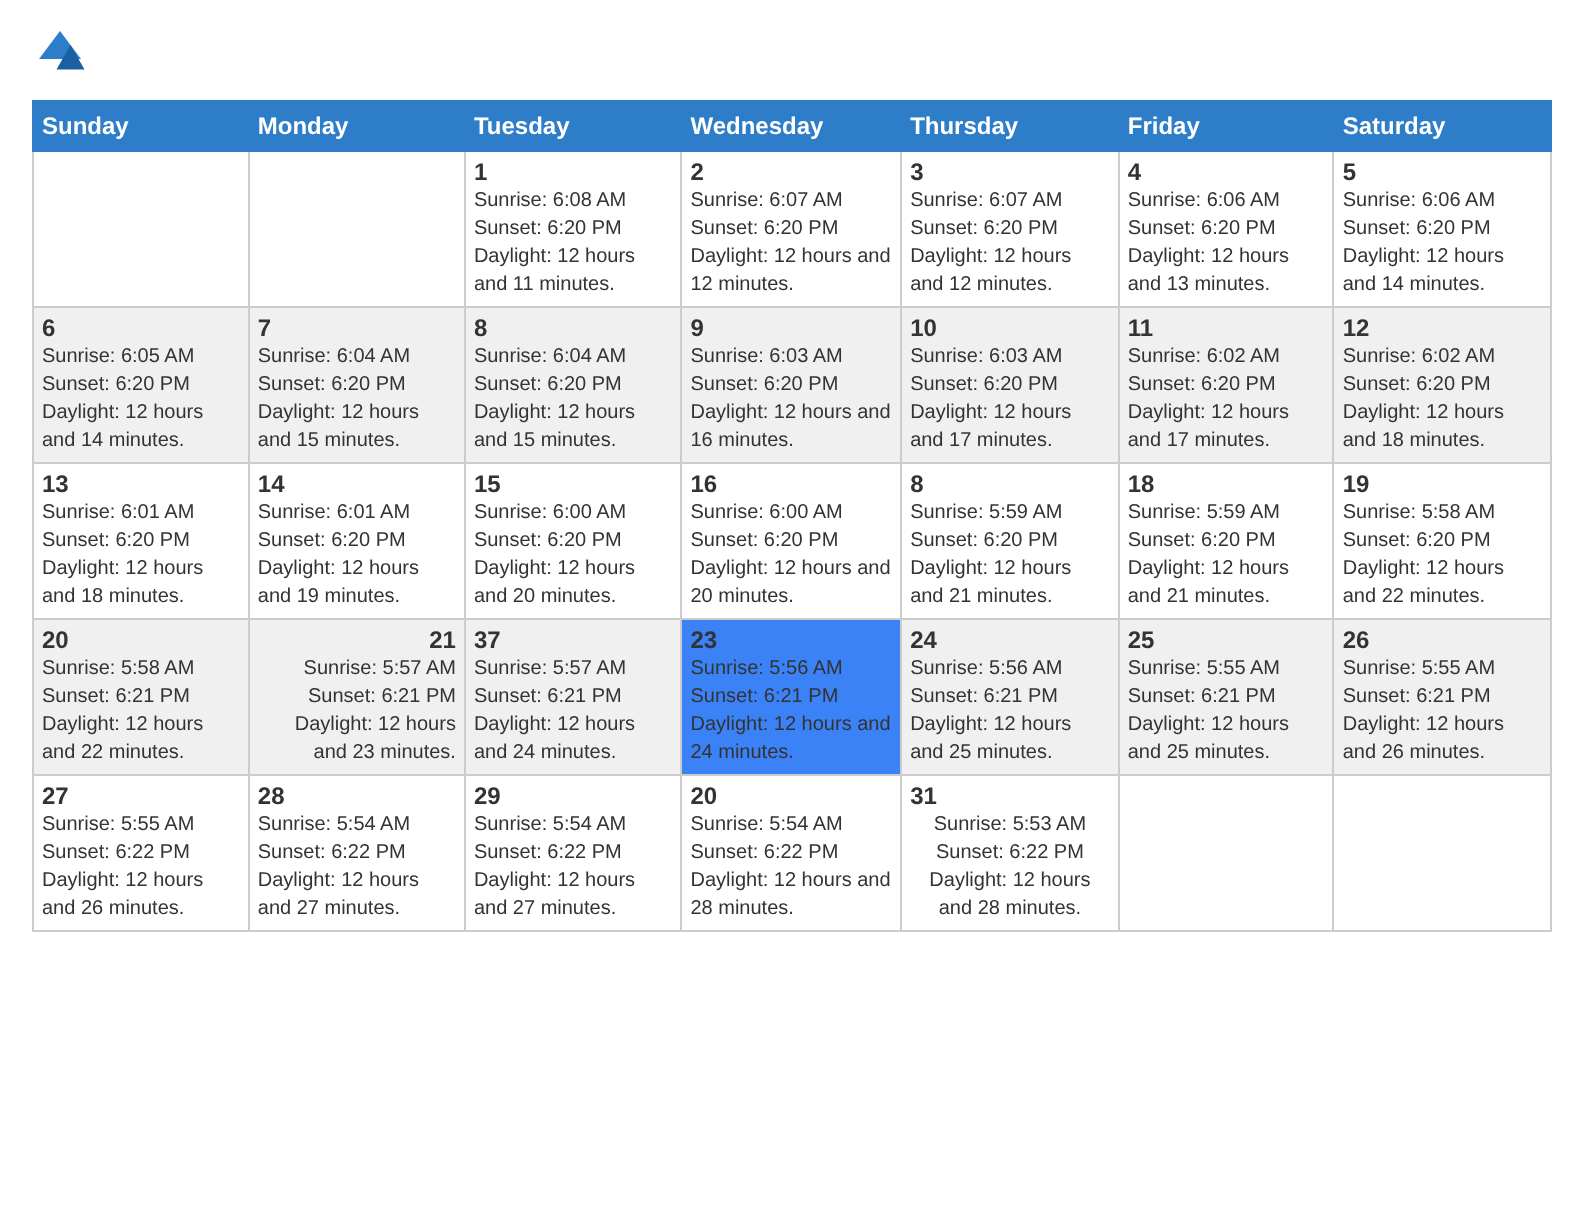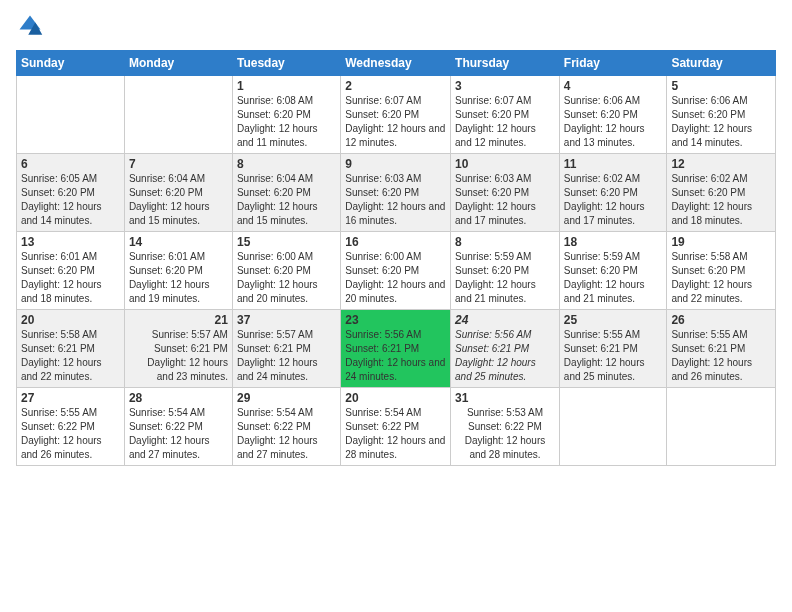--- a/index.html
+++ b/index.html
@@ -261,27 +261,27 @@
             <div class="day-info" style="white-space: pre-line;">Sunrise: 5:57 AM
 Sunset: 6:21 PM
 Daylight: 12 hours and 23 minutes.</div>
           </td>
           <td style="background: rgb(240, 240, 240);">
             <span class="day-num">37</span>
             <div class="day-info" style="white-space: pre-line;">Sunrise: 5:57 AM
 Sunset: 6:21 PM
 Daylight: 12 hours and 24 minutes.</div>
           </td>
-          <td style="background: #22c55e;">
+          <td style="background: #3b82f6;">
             <span class="day-num">23</span>
             <div class="day-info" style="white-space: pre-line;">Sunrise: 5:56 AM
 Sunset: 6:21 PM
 Daylight: 12 hours and 24 minutes.</div>
           </td>
-          <td style="background: rgb(240, 240, 240); font-style: italic;">
+          <td style="background: rgb(240, 240, 240);">
             <span class="day-num">24</span>
             <div class="day-info" style="white-space: pre-line;">Sunrise: 5:56 AM
 Sunset: 6:21 PM
 Daylight: 12 hours and 25 minutes.</div>
           </td>
           <td style="background: rgb(240, 240, 240);">
             <span class="day-num">25</span>
             <div class="day-info" style="white-space: pre-line;">Sunrise: 5:55 AM
 Sunset: 6:21 PM
 Daylight: 12 hours and 25 minutes.</div>

